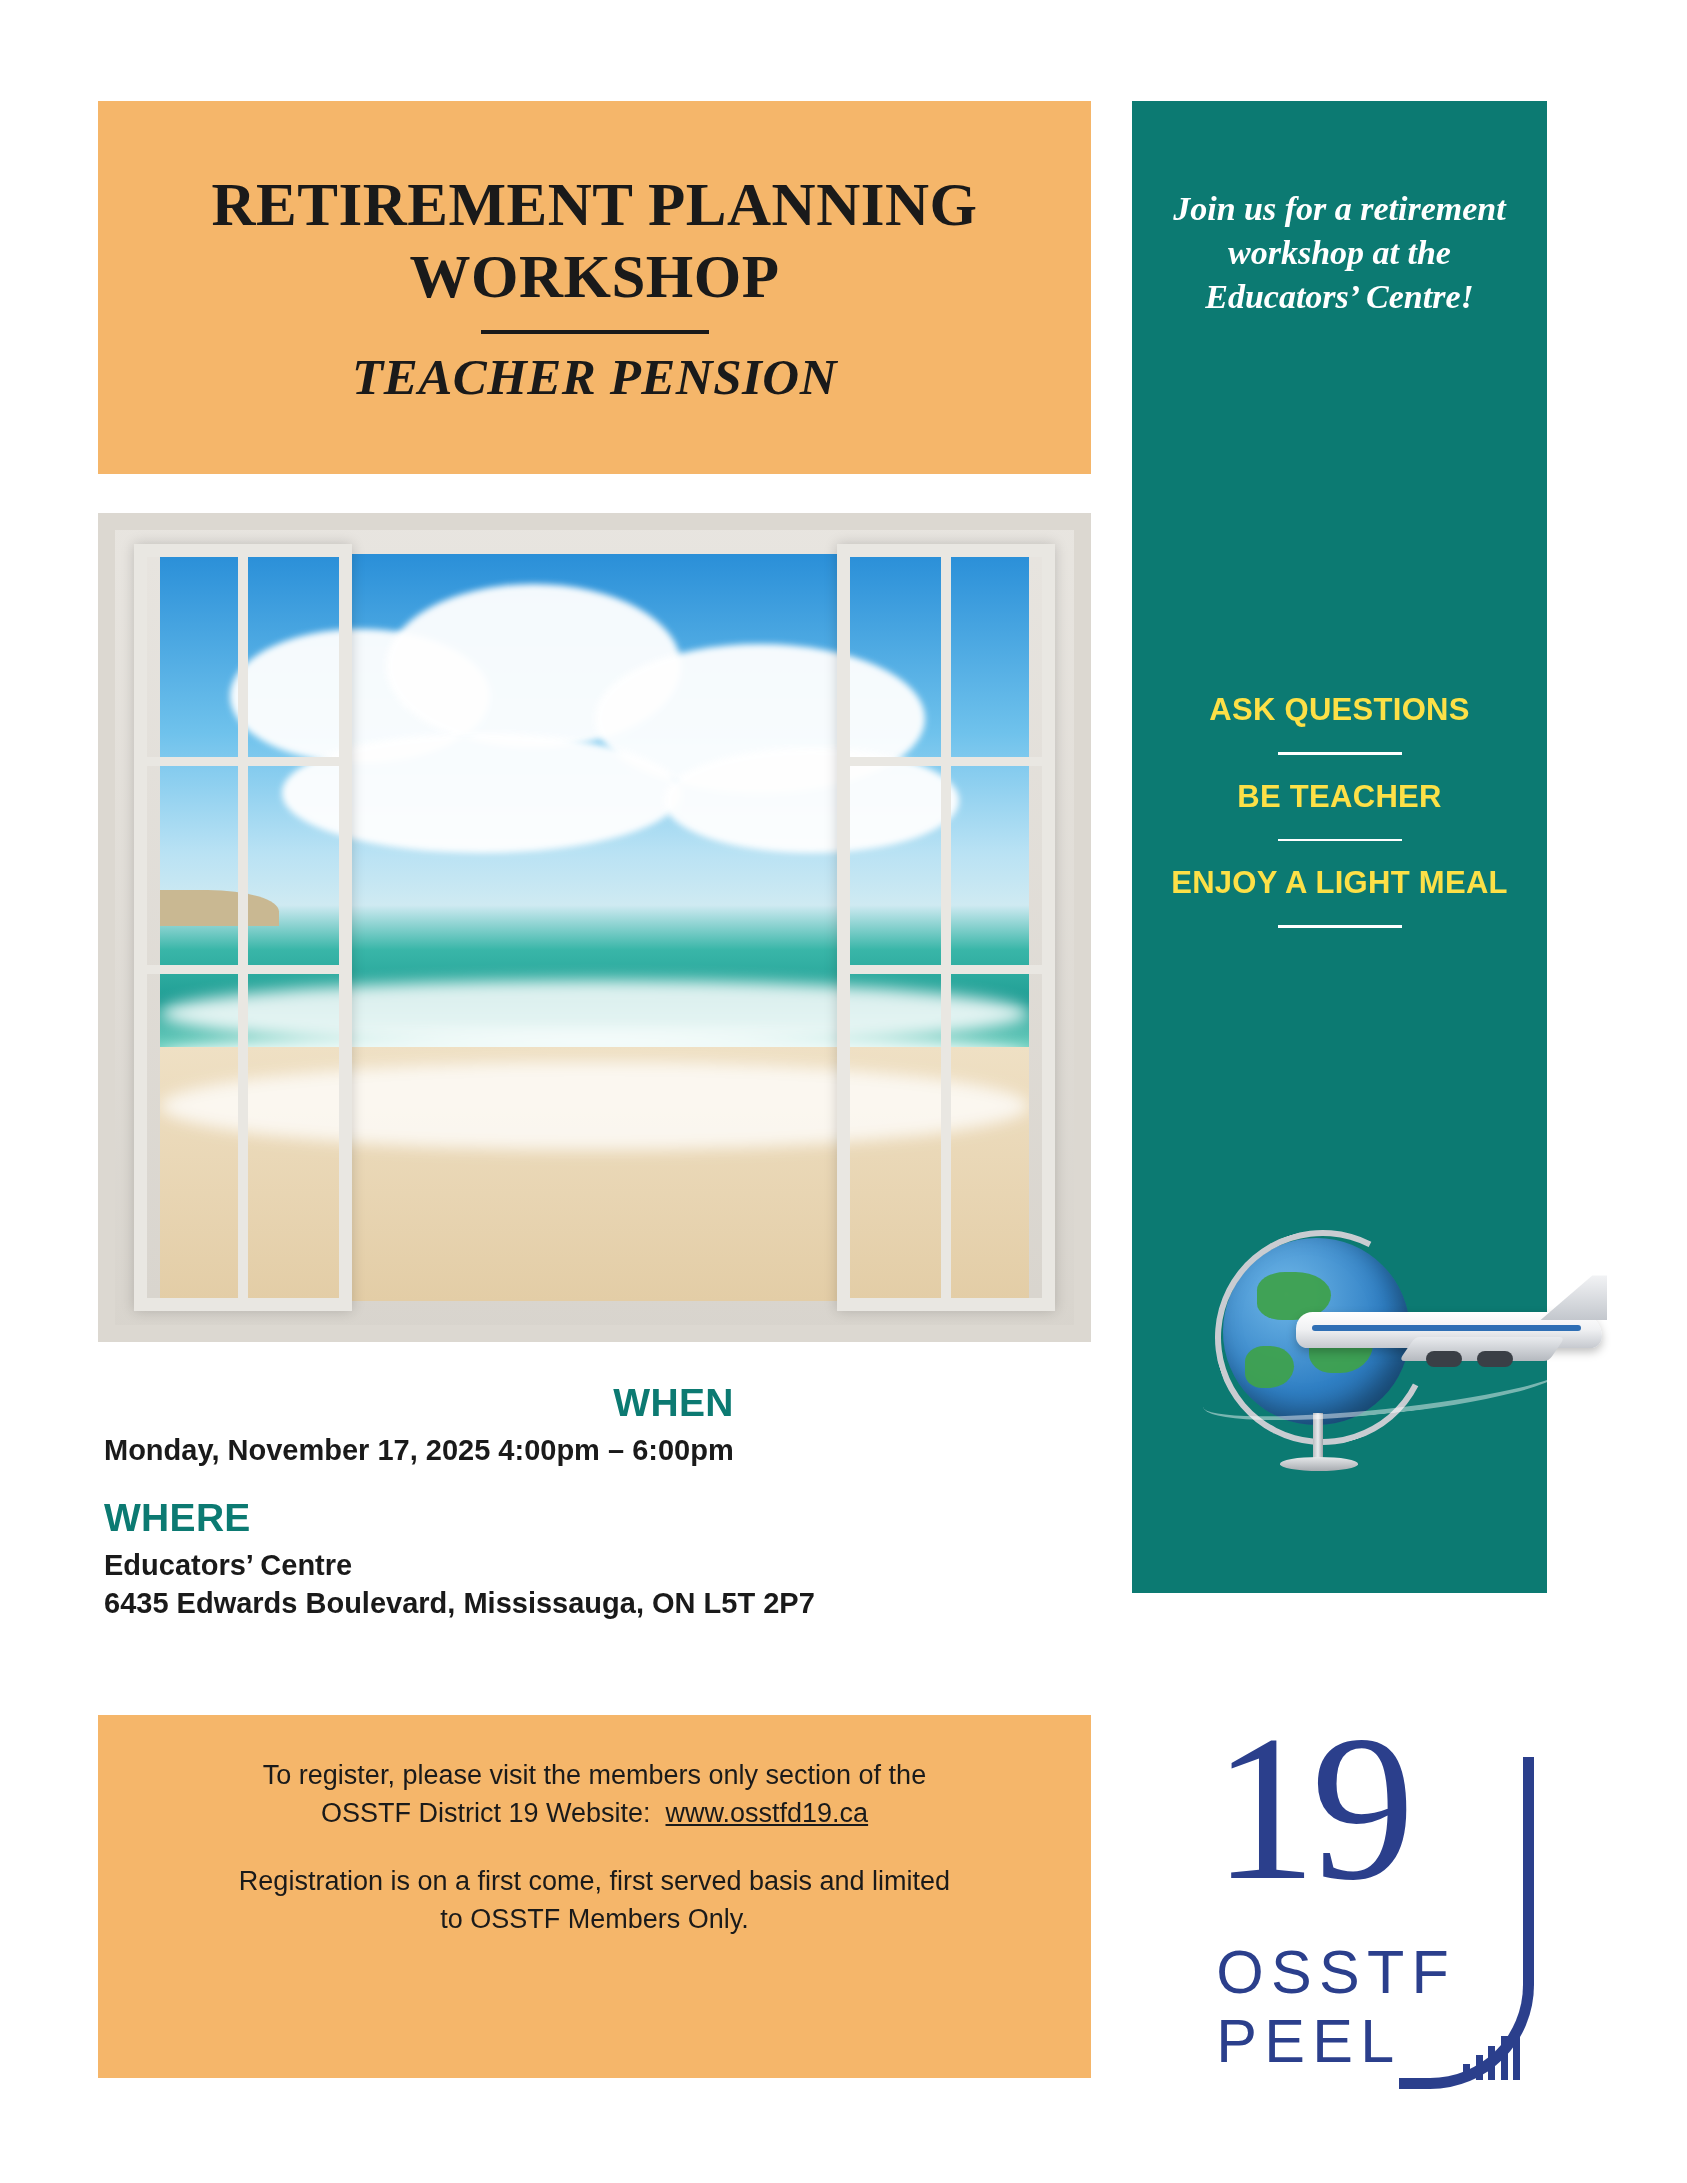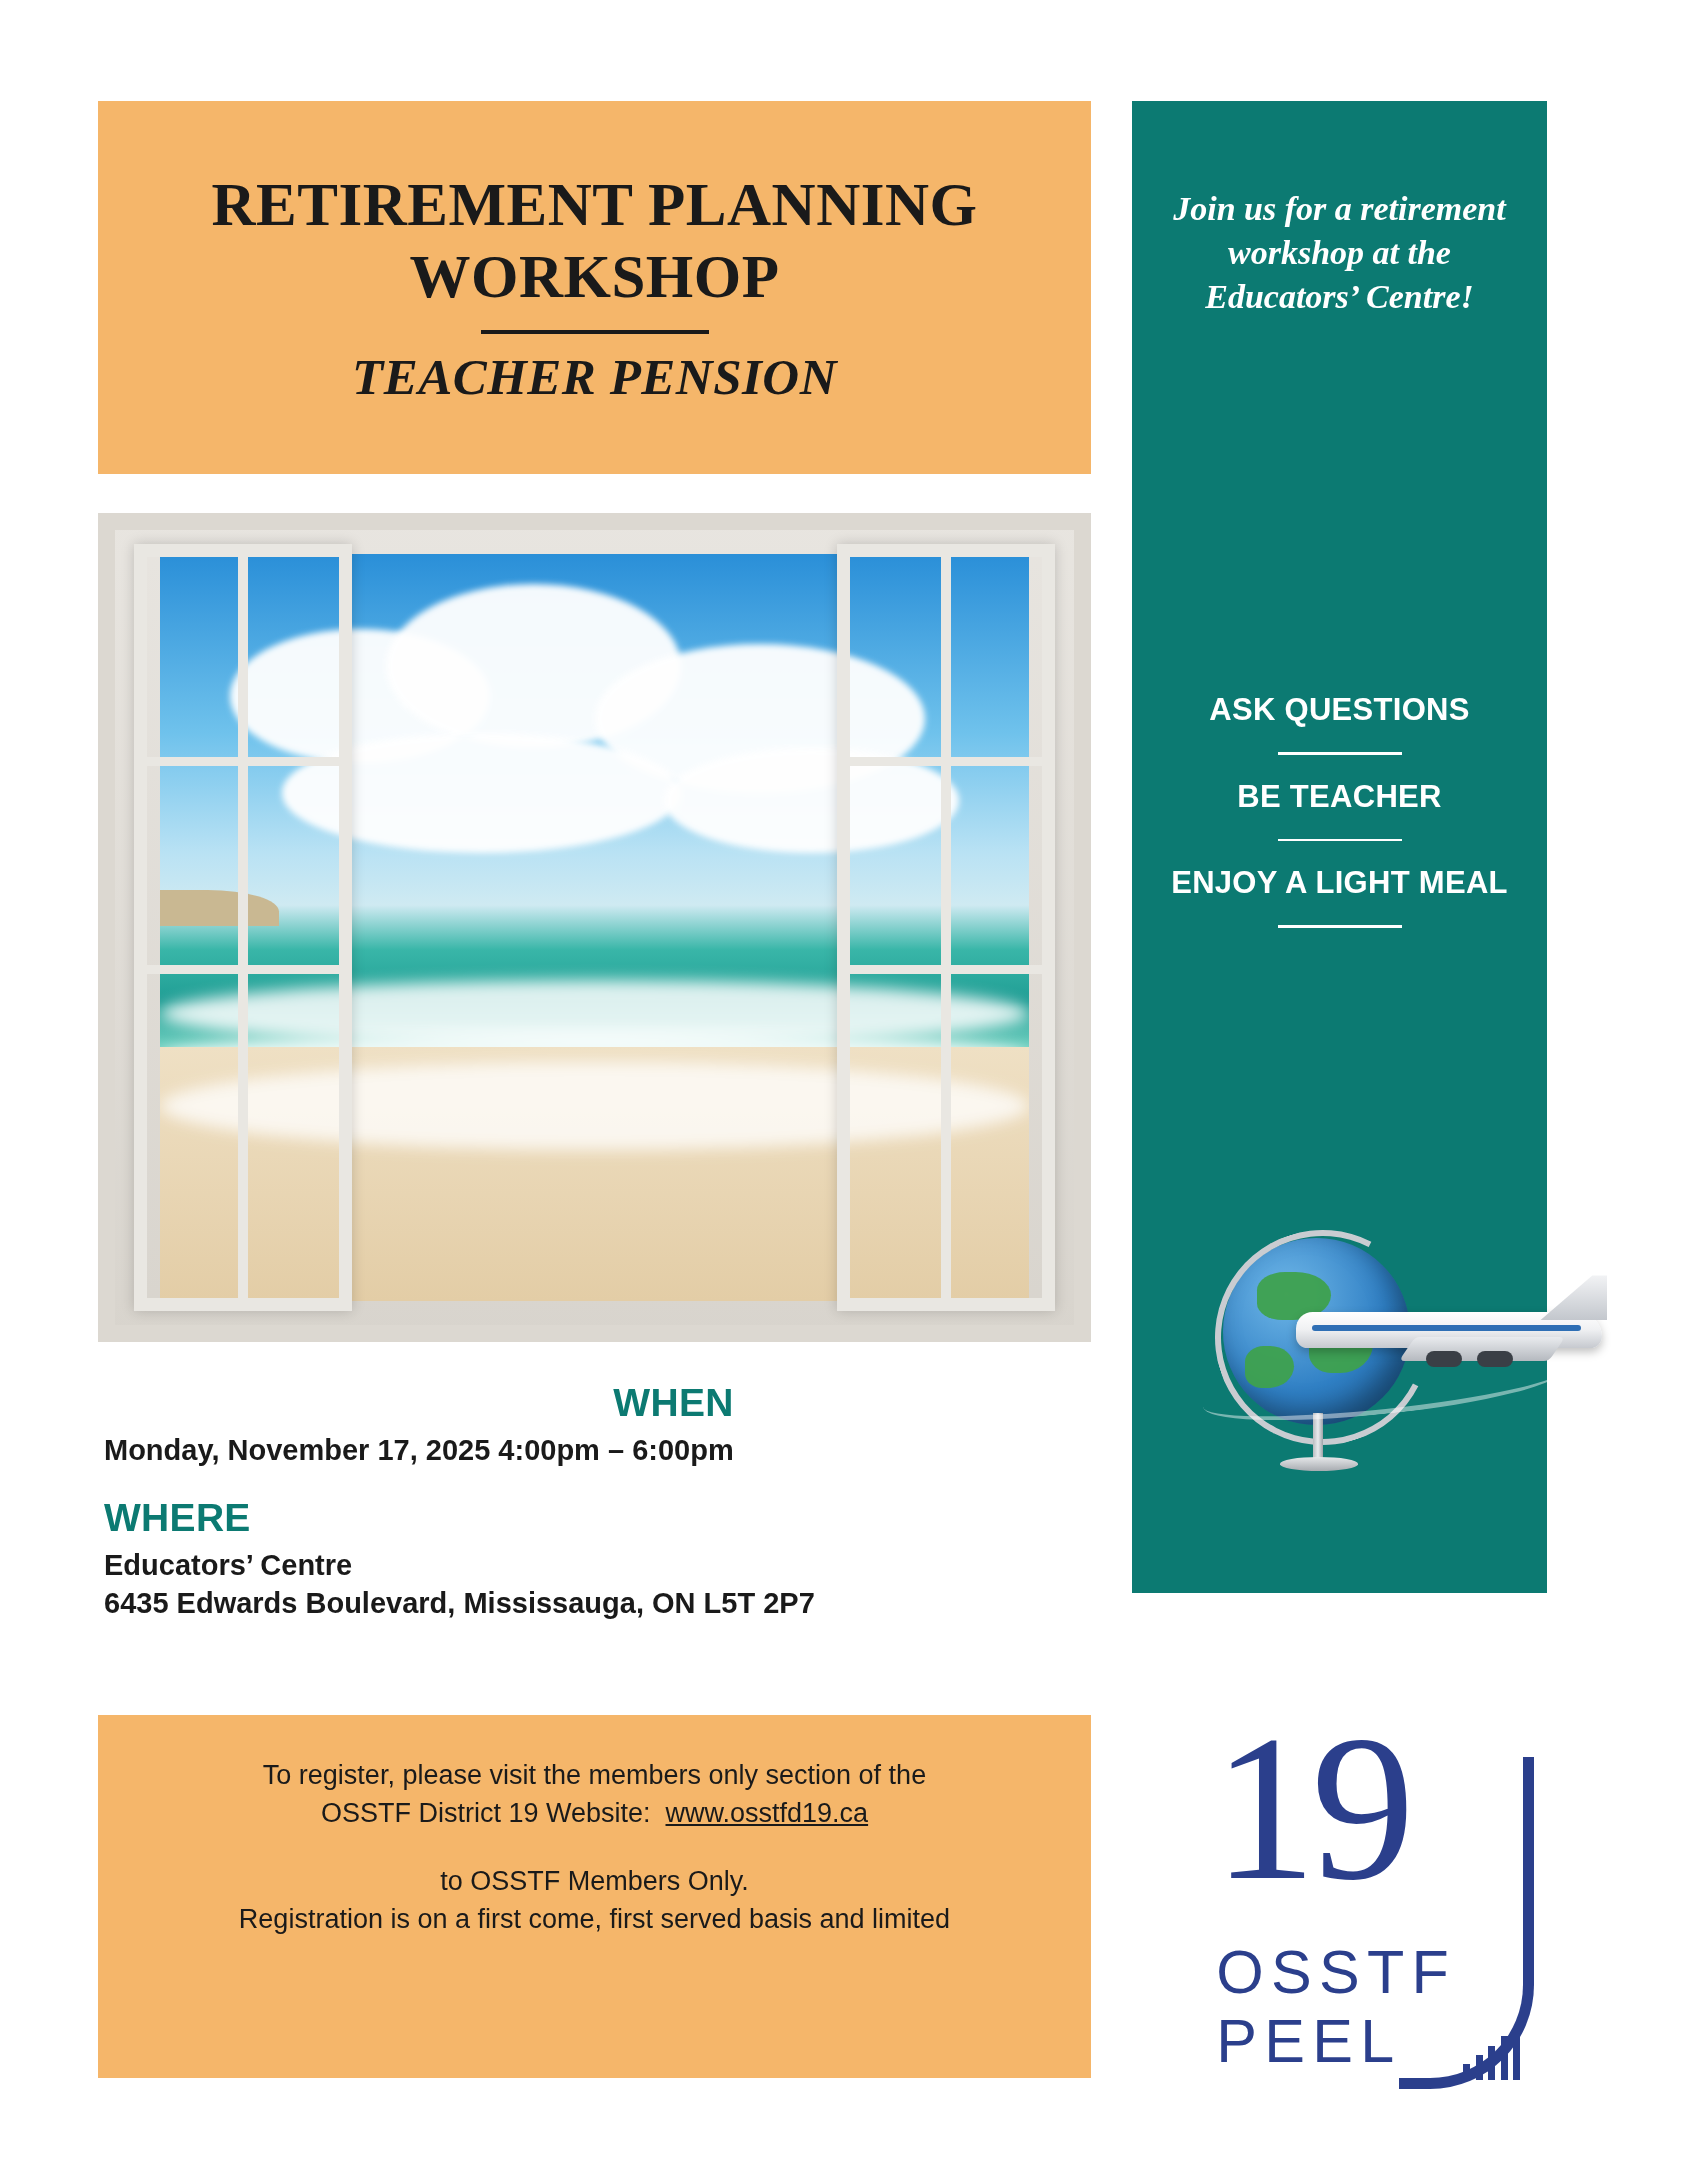--- a/index.html
+++ b/index.html
@@ -169,21 +169,21 @@
   .bullets {
     position: absolute;
     left: 21px;
     right: 21px;
     top: 591px;
     text-align: center;
   }
   .bullet-text {
     font-size: 31px;
     font-weight: 700;
-    color: #ffffff;
+    color: #fde047;
     letter-spacing: 0.3px;
     white-space: nowrap;
   }
   .bullet-rule {
     width: 124px;
     height: 2.6px;
     background: #ffffff;
     margin: 24px auto;
   }
 
@@ -462,22 +462,22 @@
   <div class="info-line">6435 Edwards Boulevard, Mississauga, ON L5T 2P7</div>
 </div>
 
 <div class="reg-box">
   <div class="reg-text">To register, please visit the members only section of the</div>
   <div class="reg-text">
     <span>OSSTF District 19 Website:</span>
     <span>&nbsp;</span><a class="reg-link" href="#">www.osstfd19.ca</a>
   </div>
   <div class="reg-gap"></div>
+  <div class="reg-text">Registration is on a first come, first served basis and limited</div>
   <div class="reg-text">to OSSTF Members Only.</div>
-  <div class="reg-text">Registration is on a first come, first served basis and limited</div>
   <div class="reg-gap"></div>
 </div>
 
 <div class="logo">
   <div class="num">19</div>
   <div class="word osstf">OSSTF</div>
   <div class="word peel">PEEL</div>
   <div class="swoosh"></div>
   <div class="bars">
     <i style="height:15.5px;"></i>

